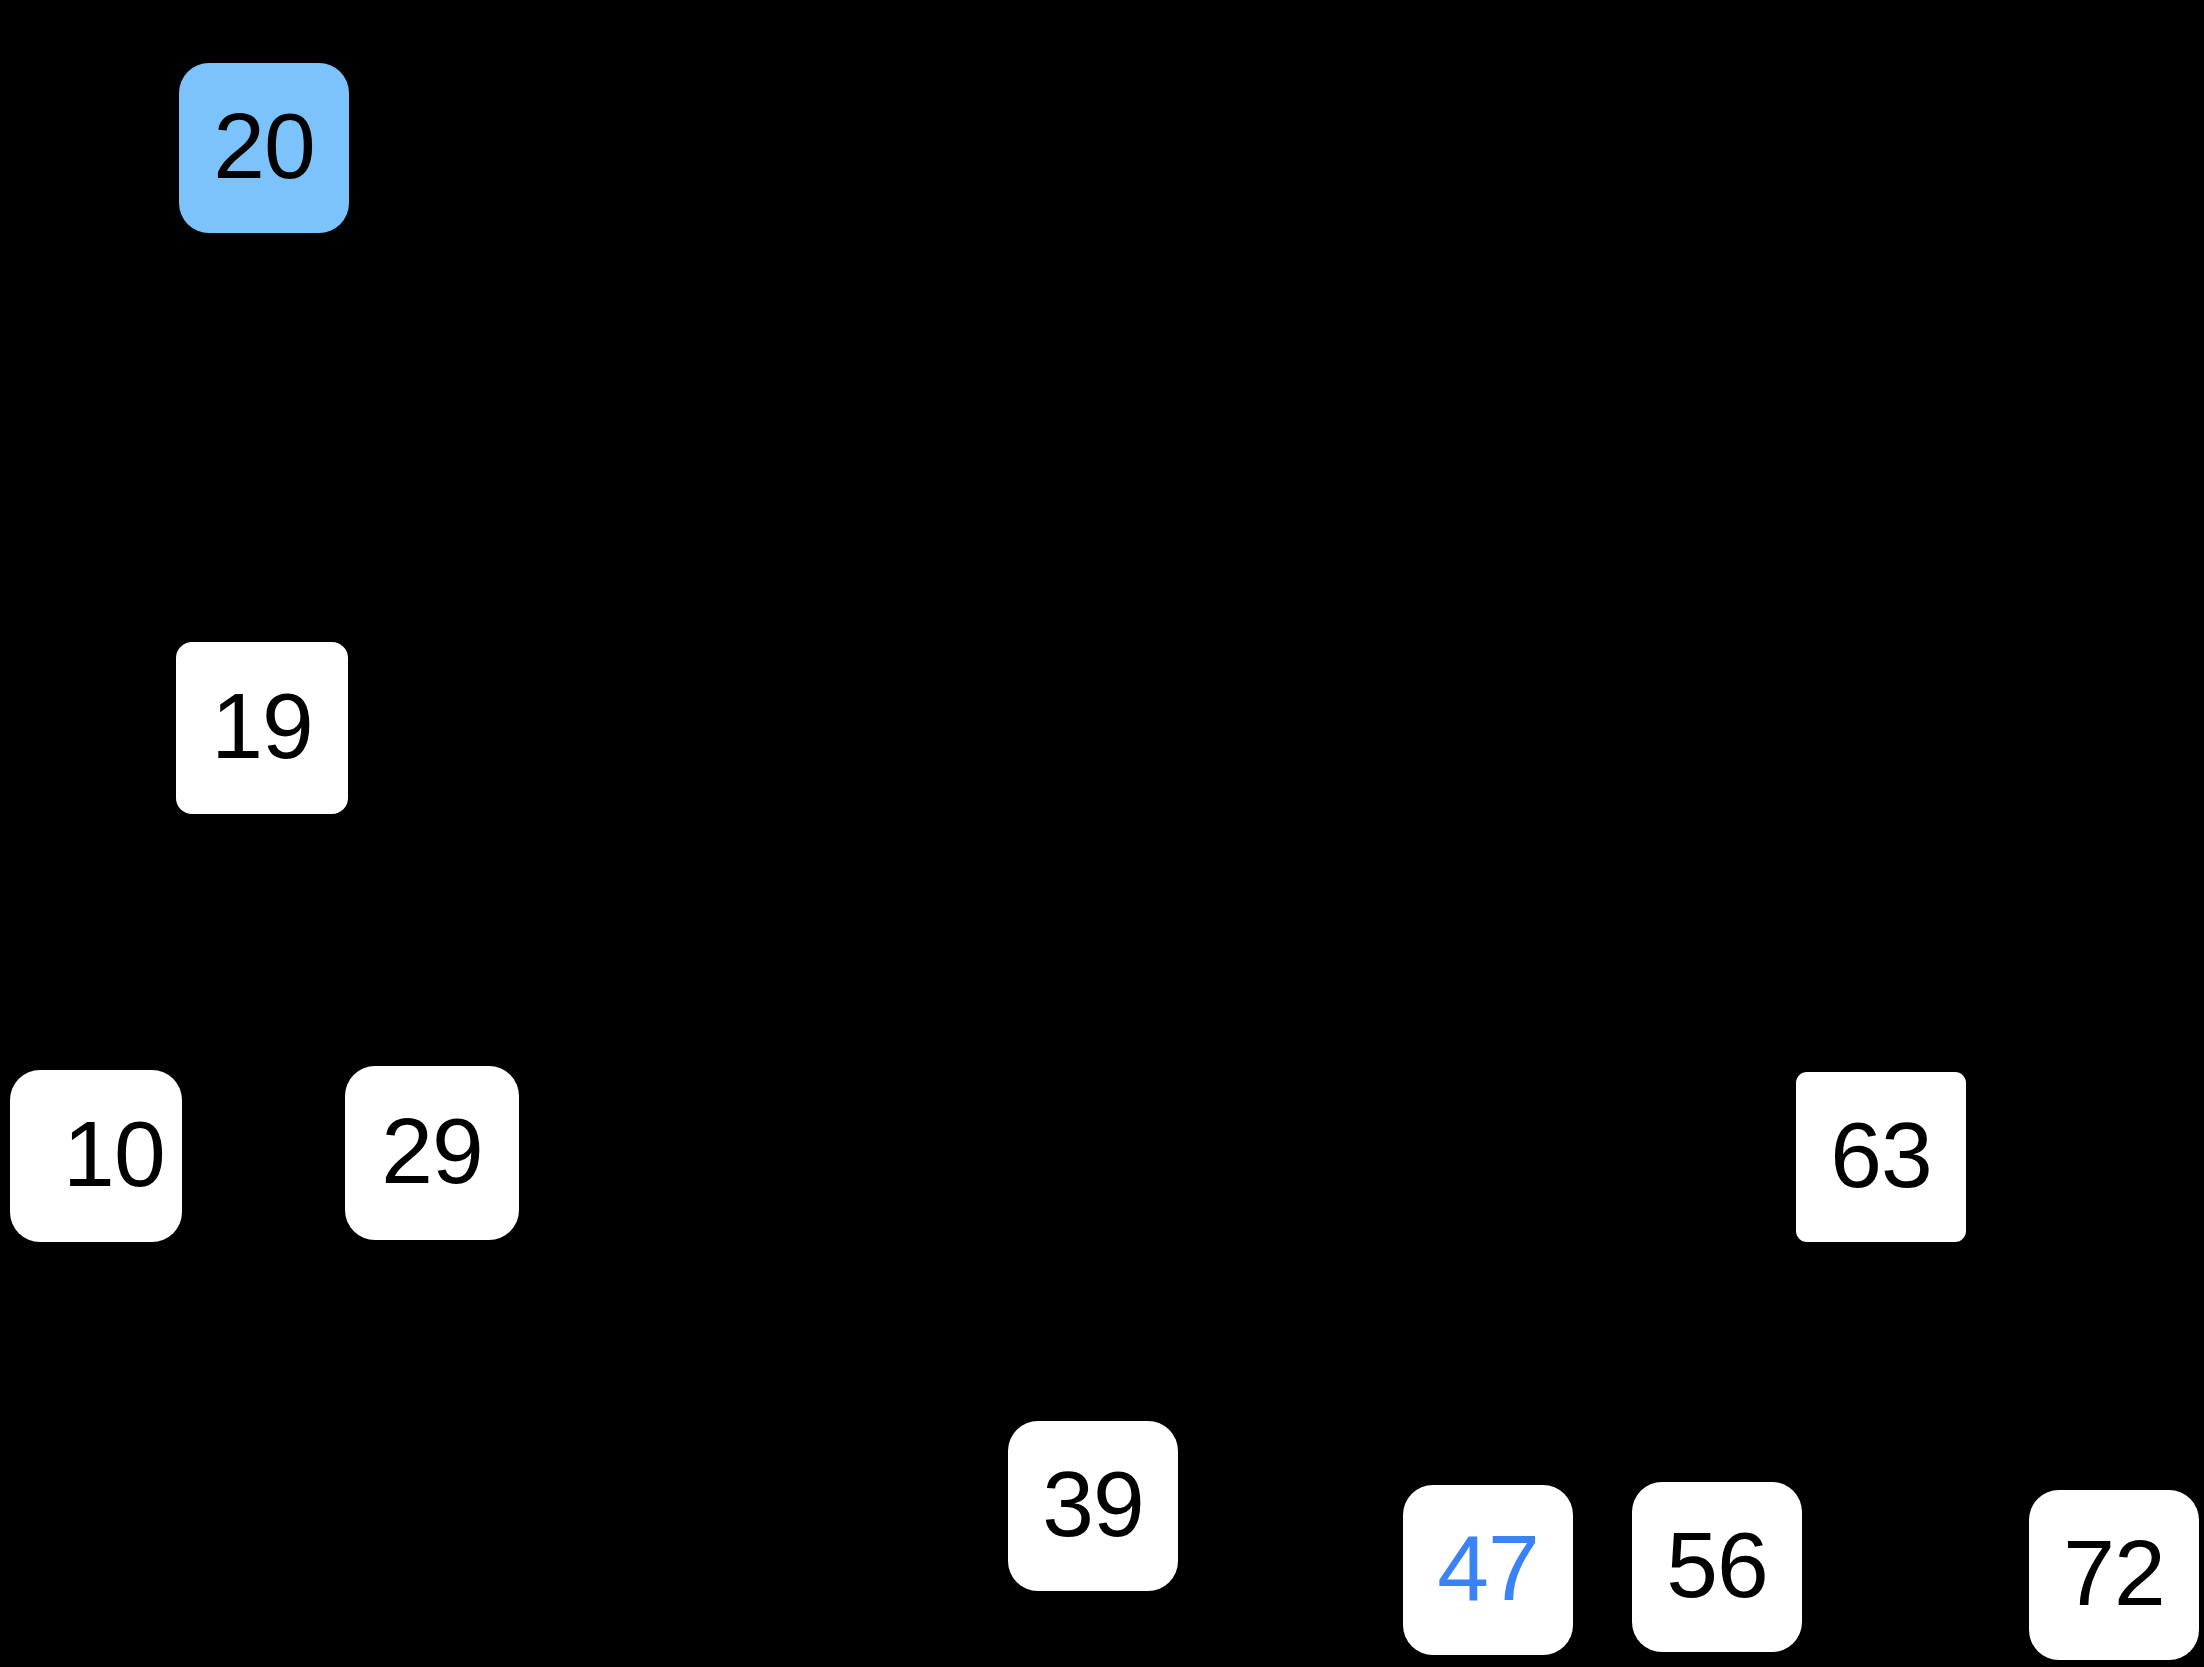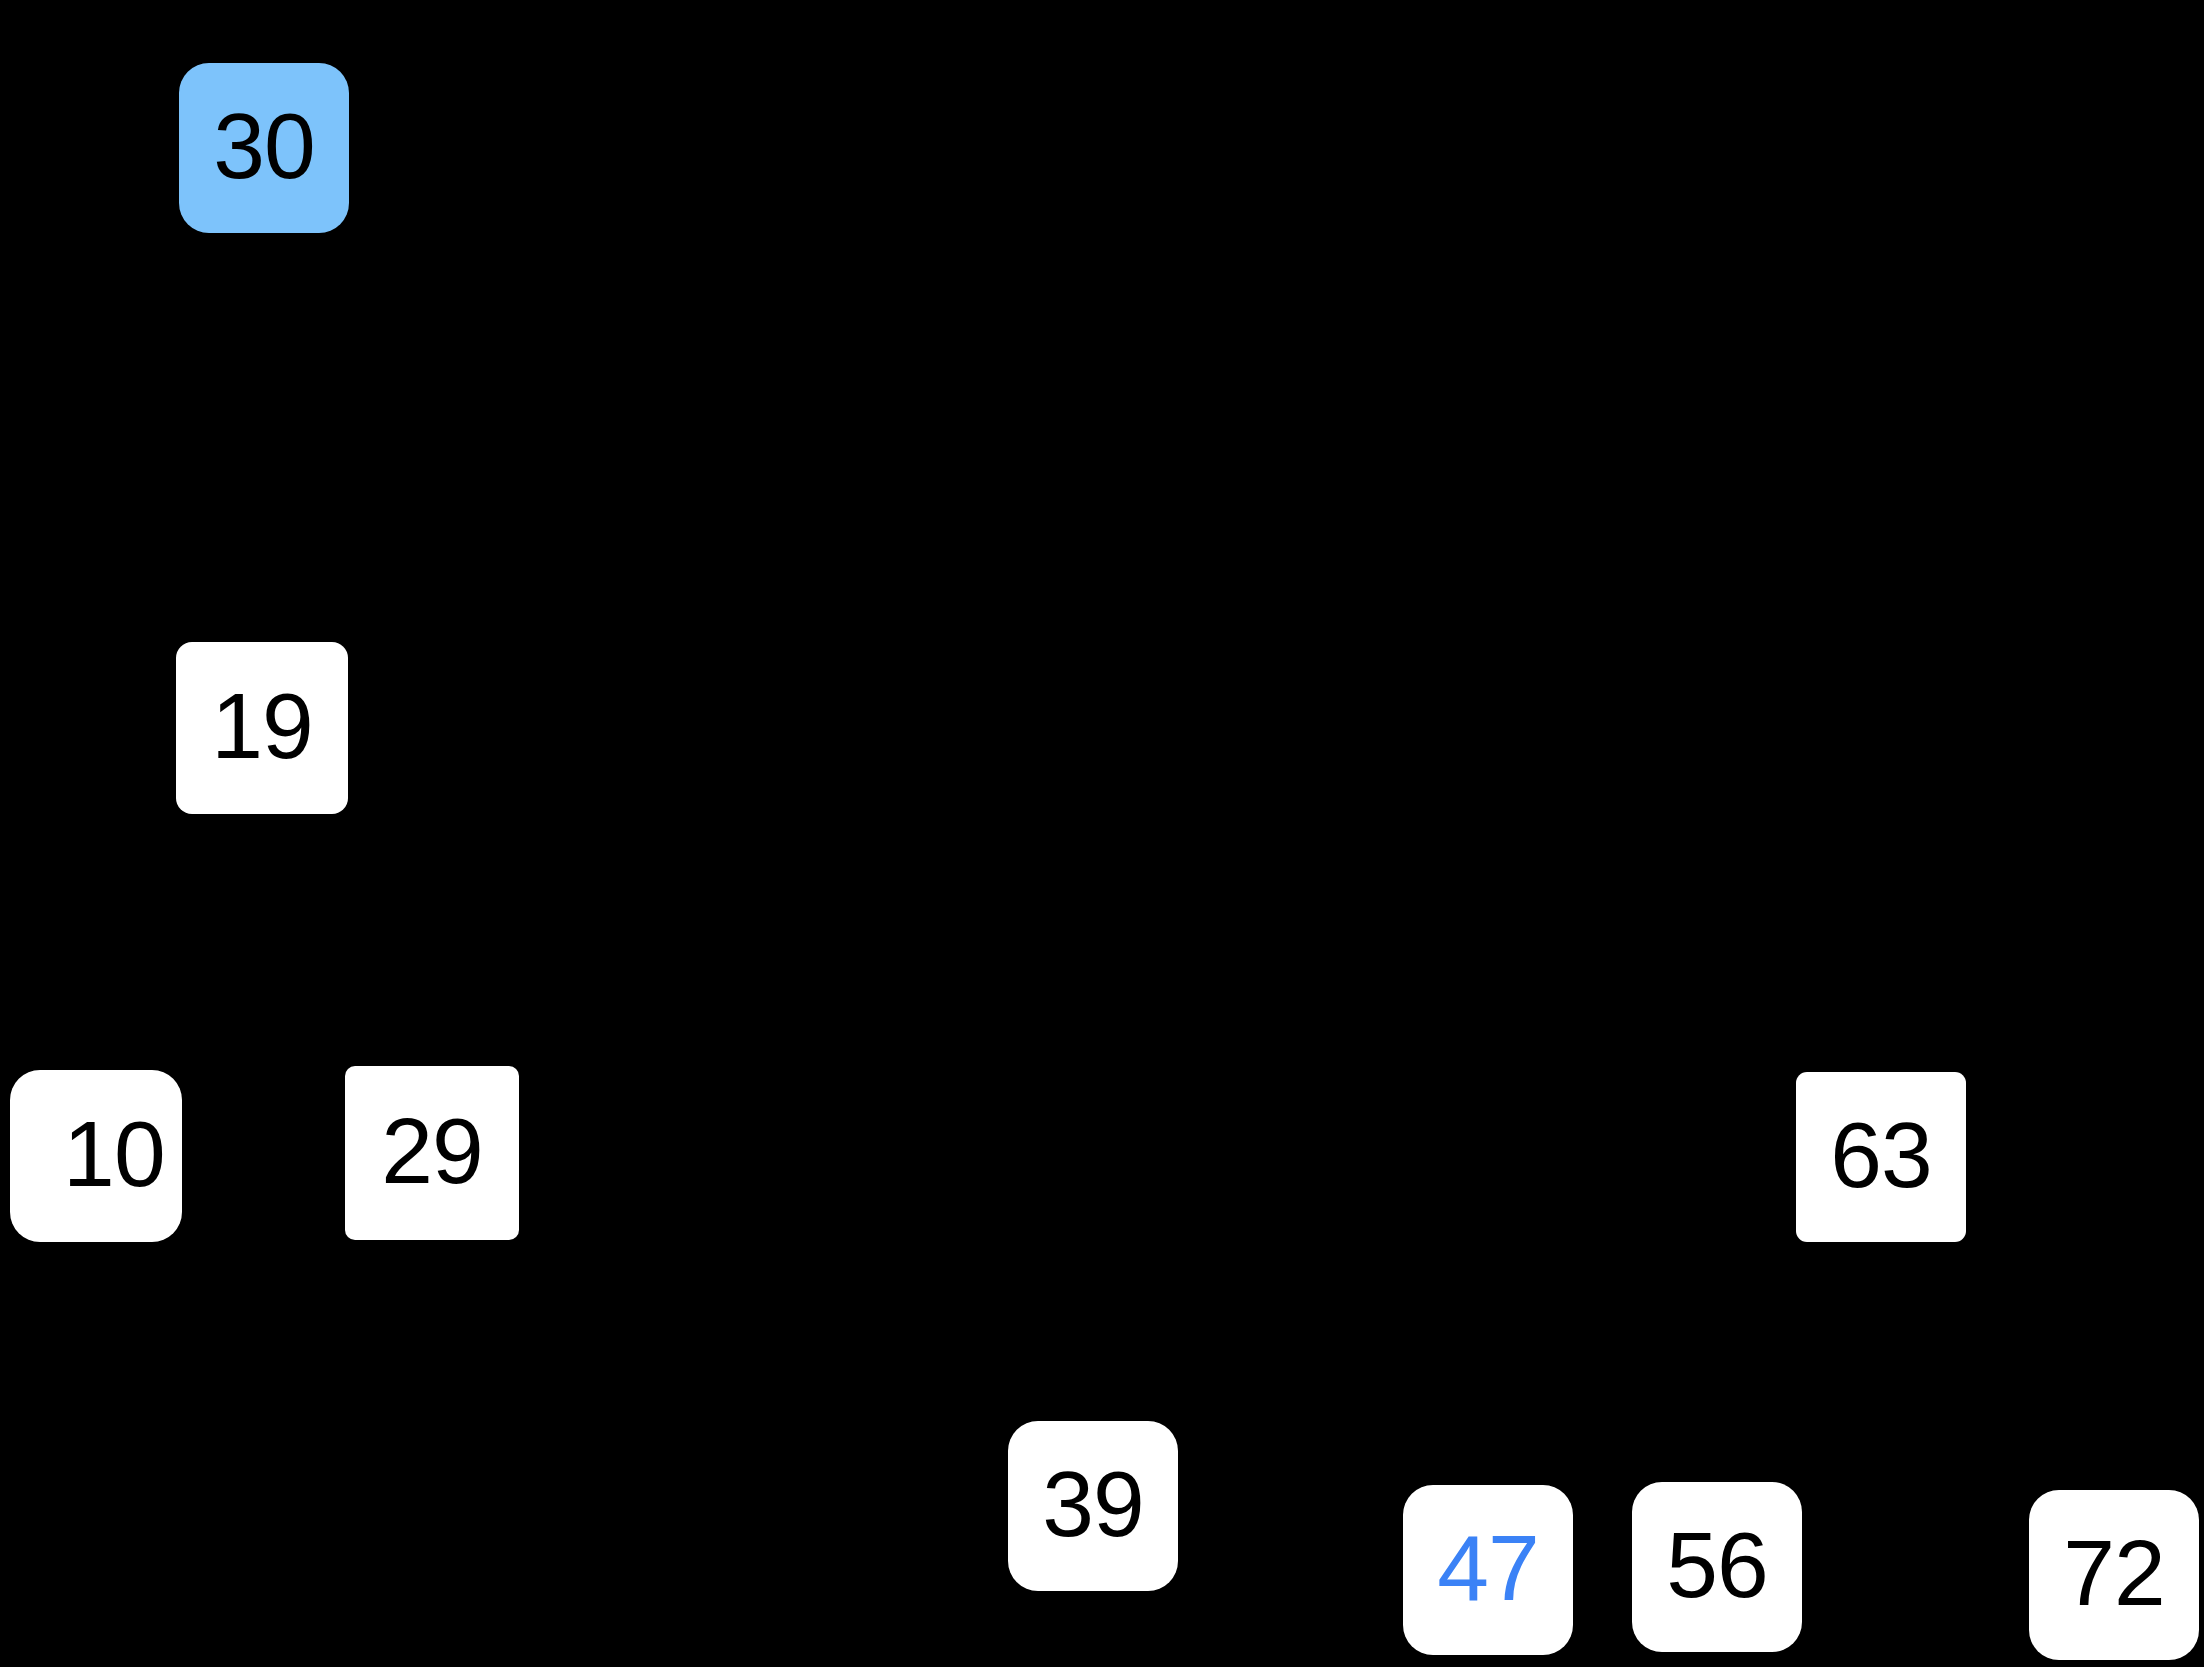--- a/index.html
+++ b/index.html
@@ -39,29 +39,29 @@
     display: block;
     transform: translateY(-1.8px);
   }
 </style>
 </head>
 <body>
 
 <div id="canvas" style="width: 2205px; height: 1668px; background: rgb(0, 0, 0);">
   <div id="node-layer">
       <div class="tree-node highlight" style="left: 179px; top: 63px; width: 170px; height: 170px; background: rgb(125, 195, 251); color: rgb(0, 0, 0); border-radius: 30px;">
-        <span class="node-label">30</span>
+        <span class="node-label">20</span>
       </div>
       <div class="tree-node" style="left: 176px; top: 642px; width: 172px; height: 172px; background: rgb(255, 255, 255); color: rgb(0, 0, 0); border-radius: 16px;">
         <span class="node-label">19</span>
       </div>
       <div class="tree-node" style="left: 9.9px; top: 1070px; width: 172px; height: 172px; background: rgb(255, 255, 255); color: rgb(0, 0, 0); border-radius: 30px; padding-left: 36px;">
         <span class="node-label">10</span>
       </div>
-      <div class="tree-node" style="left: 345px; top: 1066px; width: 174px; height: 174px; background: rgb(255, 255, 255); color: rgb(0, 0, 0); border-radius: 10px;">
+      <div class="tree-node" style="left: 345px; top: 1066px; width: 174px; height: 174px; background: rgb(255, 255, 255); color: rgb(0, 0, 0); border-radius: 30px;">
         <span class="node-label">29</span>
       </div>
       <div class="tree-node" style="left: 1796px; top: 1072px; width: 170px; height: 170px; background: rgb(255, 255, 255); color: rgb(0, 0, 0); border-radius: 11px;">
         <span class="node-label">63</span>
       </div>
       <div class="tree-node" style="left: 1008px; top: 1421px; width: 170px; height: 170px; background: rgb(255, 255, 255); color: rgb(0, 0, 0); border-radius: 30px;">
         <span class="node-label">39</span>
       </div>
       <div class="tree-node" style="left: 1403px; top: 1485px; width: 170px; height: 170px; background: rgb(255, 255, 255); color: #3b82f6; border-radius: 30px;">
         <span class="node-label">47</span>

